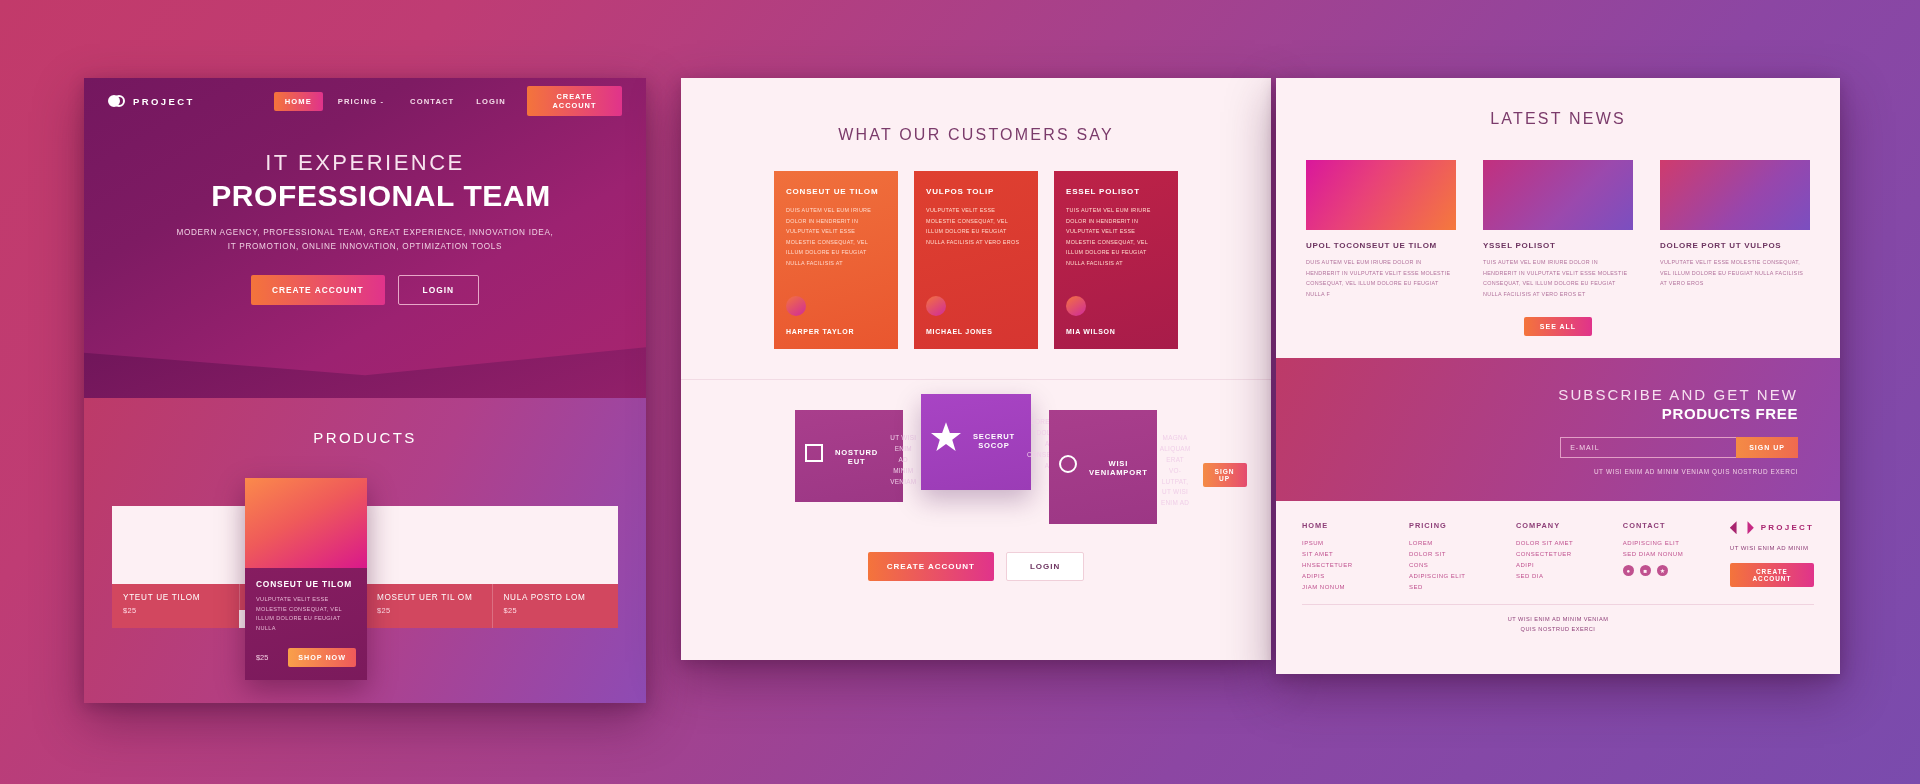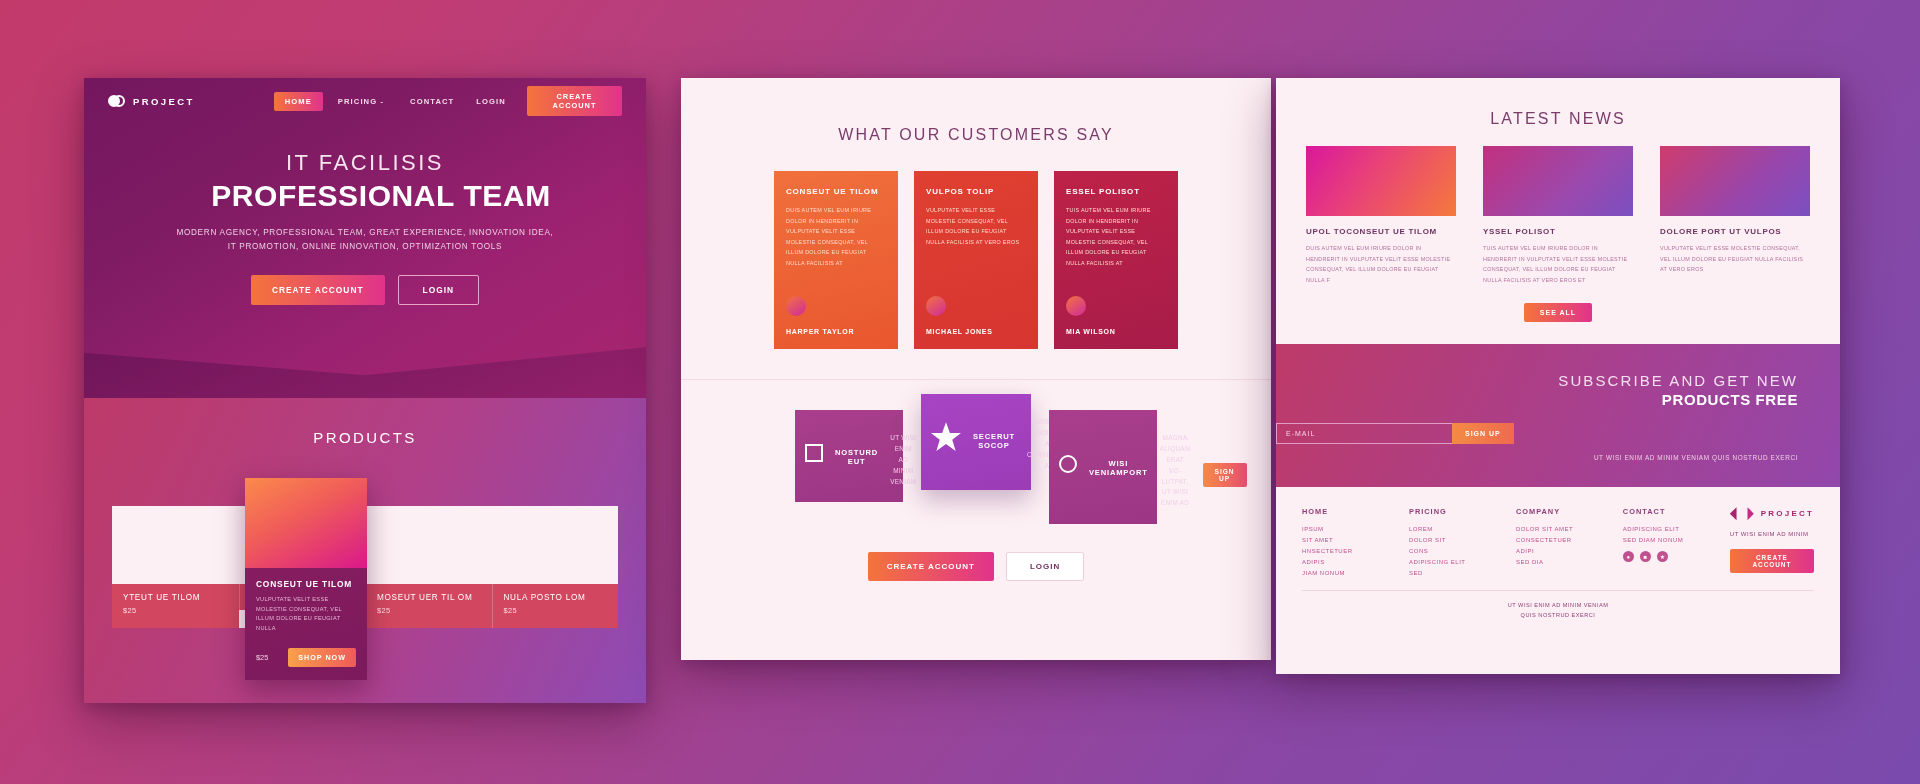--- a/index.html
+++ b/index.html
@@ -98,37 +98,37 @@
   .cando-title { color:#fff; font-size:7.6px; font-weight:bold; letter-spacing:.8px; }
   .cando-text { color:#f0cfe8; font-size:6.4px; line-height:1.7; letter-spacing:.3px; margin-top:6px; }
   .cando .btn-grad { margin-top:14px; font-size:6.6px; padding:5px 12px; background:linear-gradient(90deg,#f48b45,#ec4f72); }
   .mid-cta { display:flex; gap:12px; justify-content:center; margin-top:28px; padding-bottom:30px; }
   .mid-cta .btn-grad { font-size:8px; padding:9px 19px; }
   .btn-outline-light { background:#fff; border:1px solid #f0cfd9; color:#6d3460; font-family:inherit;
     font-weight:bold; letter-spacing:1px; font-size:8px; padding:9px 23px; border-radius:2px; cursor:pointer; }
 
   
   #panel-right .news-wrap { background:#fdf0f4; padding:32px 30px 22px; }
-  .news-row { display:flex; gap:27px; margin-top:18px; }
+  .news-row { display:flex; gap:27px; margin-top:32px; }
   .news { flex:1; }
   .news .thumb { height:70px; }
   .news:nth-child(1) .thumb { background:linear-gradient(125deg,#d9179c 0%,#e8407a 40%,#f5793c 100%); }
   .news:nth-child(2) .thumb { background:linear-gradient(135deg,#c2307e 0%,#9b49ad 60%,#7b4fc0 100%); }
   .news:nth-child(3) .thumb { background:linear-gradient(135deg,#cf3b6d 0%,#9846ac 60%,#7b4fc0 100%); }
   .news-title { color:#6d3460; font-size:8px; font-weight:bold; letter-spacing:.7px; margin-top:11px; }
   .news-text { color:#b1719b; font-size:5.4px; line-height:1.95; letter-spacing:.3px; margin-top:7px; }
   .see-all-wrap { text-align:center; margin-top:16px; }
   .see-all-wrap .btn-grad { font-size:7px; padding:6px 16px; }
 
   .subscribe { position:relative; padding:28px 0 0;
     background:linear-gradient(115deg,#bd3a68 0%,#a8408f 50%,#8c49b2 100%); }
   .sub-inner { text-align:right; padding-right:42px; }
   .sub-line1 { color:#f6dff0; font-size:15px; letter-spacing:2.1px; font-weight:300; }
   .sub-line2 { color:#fff; font-size:15px; font-weight:bold; letter-spacing:.6px; margin-top:2px; }
-  .sub-form { display:flex; justify-content:flex-start; margin-top:15px; }
+  .sub-form { display:flex; justify-content:flex-end; margin-top:15px; }
   .sub-input { width:176px; background:transparent; border:1px solid #e29ec6; border-right:0;
     color:#fff; font-family:inherit; font-size:7px; letter-spacing:1px; padding:6px 9px; outline:none; }
   .sub-input::placeholder { color:#f3d3e6; }
   .sub-form .btn-grad { font-size:7px; padding:6px 13px; border-radius:0;
     background:linear-gradient(90deg,#f48b45,#ef6a4f); }
   .sub-note { color:#f0cfe4; font-size:6.4px; letter-spacing:.6px; margin-top:10px; }
 
   .footer { margin-top:26px; background:#fdf0f4; padding:20px 26px 12px; }
   .foot-cols { display:flex; }
   .foot-col { width:112px; }
@@ -173,21 +173,21 @@
           <a class="nav-link" href="#">PRICING -</a>
           <a class="nav-link" href="#">CONTACT</a>
         </div>
         <div class="nav-right">
           <a class="nav-link" href="#">LOGIN</a>
           <button class="btn-grad nav-cta">CREATE ACCOUNT</button>
         </div>
       </div>
 
       <div class="hero-body">
-        <div class="hero-sub">IT FACILISIS</div>
+        <div class="hero-sub">IT EXPERIENCE</div>
         <div class="hero-title">PROFESSIONAL TEAM</div>
         <div class="hero-desc">
           <div>MODERN AGENCY, PROFESSIONAL TEAM, GREAT EXPERIENCE, INNOVATION IDEA,</div>
           <div>IT PROMOTION, ONLINE INNOVATION, OPTIMIZATION TOOLS</div>
         </div>
         <div class="hero-btns">
           <button class="btn-grad">CREATE ACCOUNT</button>
           <button class="btn-outline">LOGIN</button>
         </div>
       </div>

